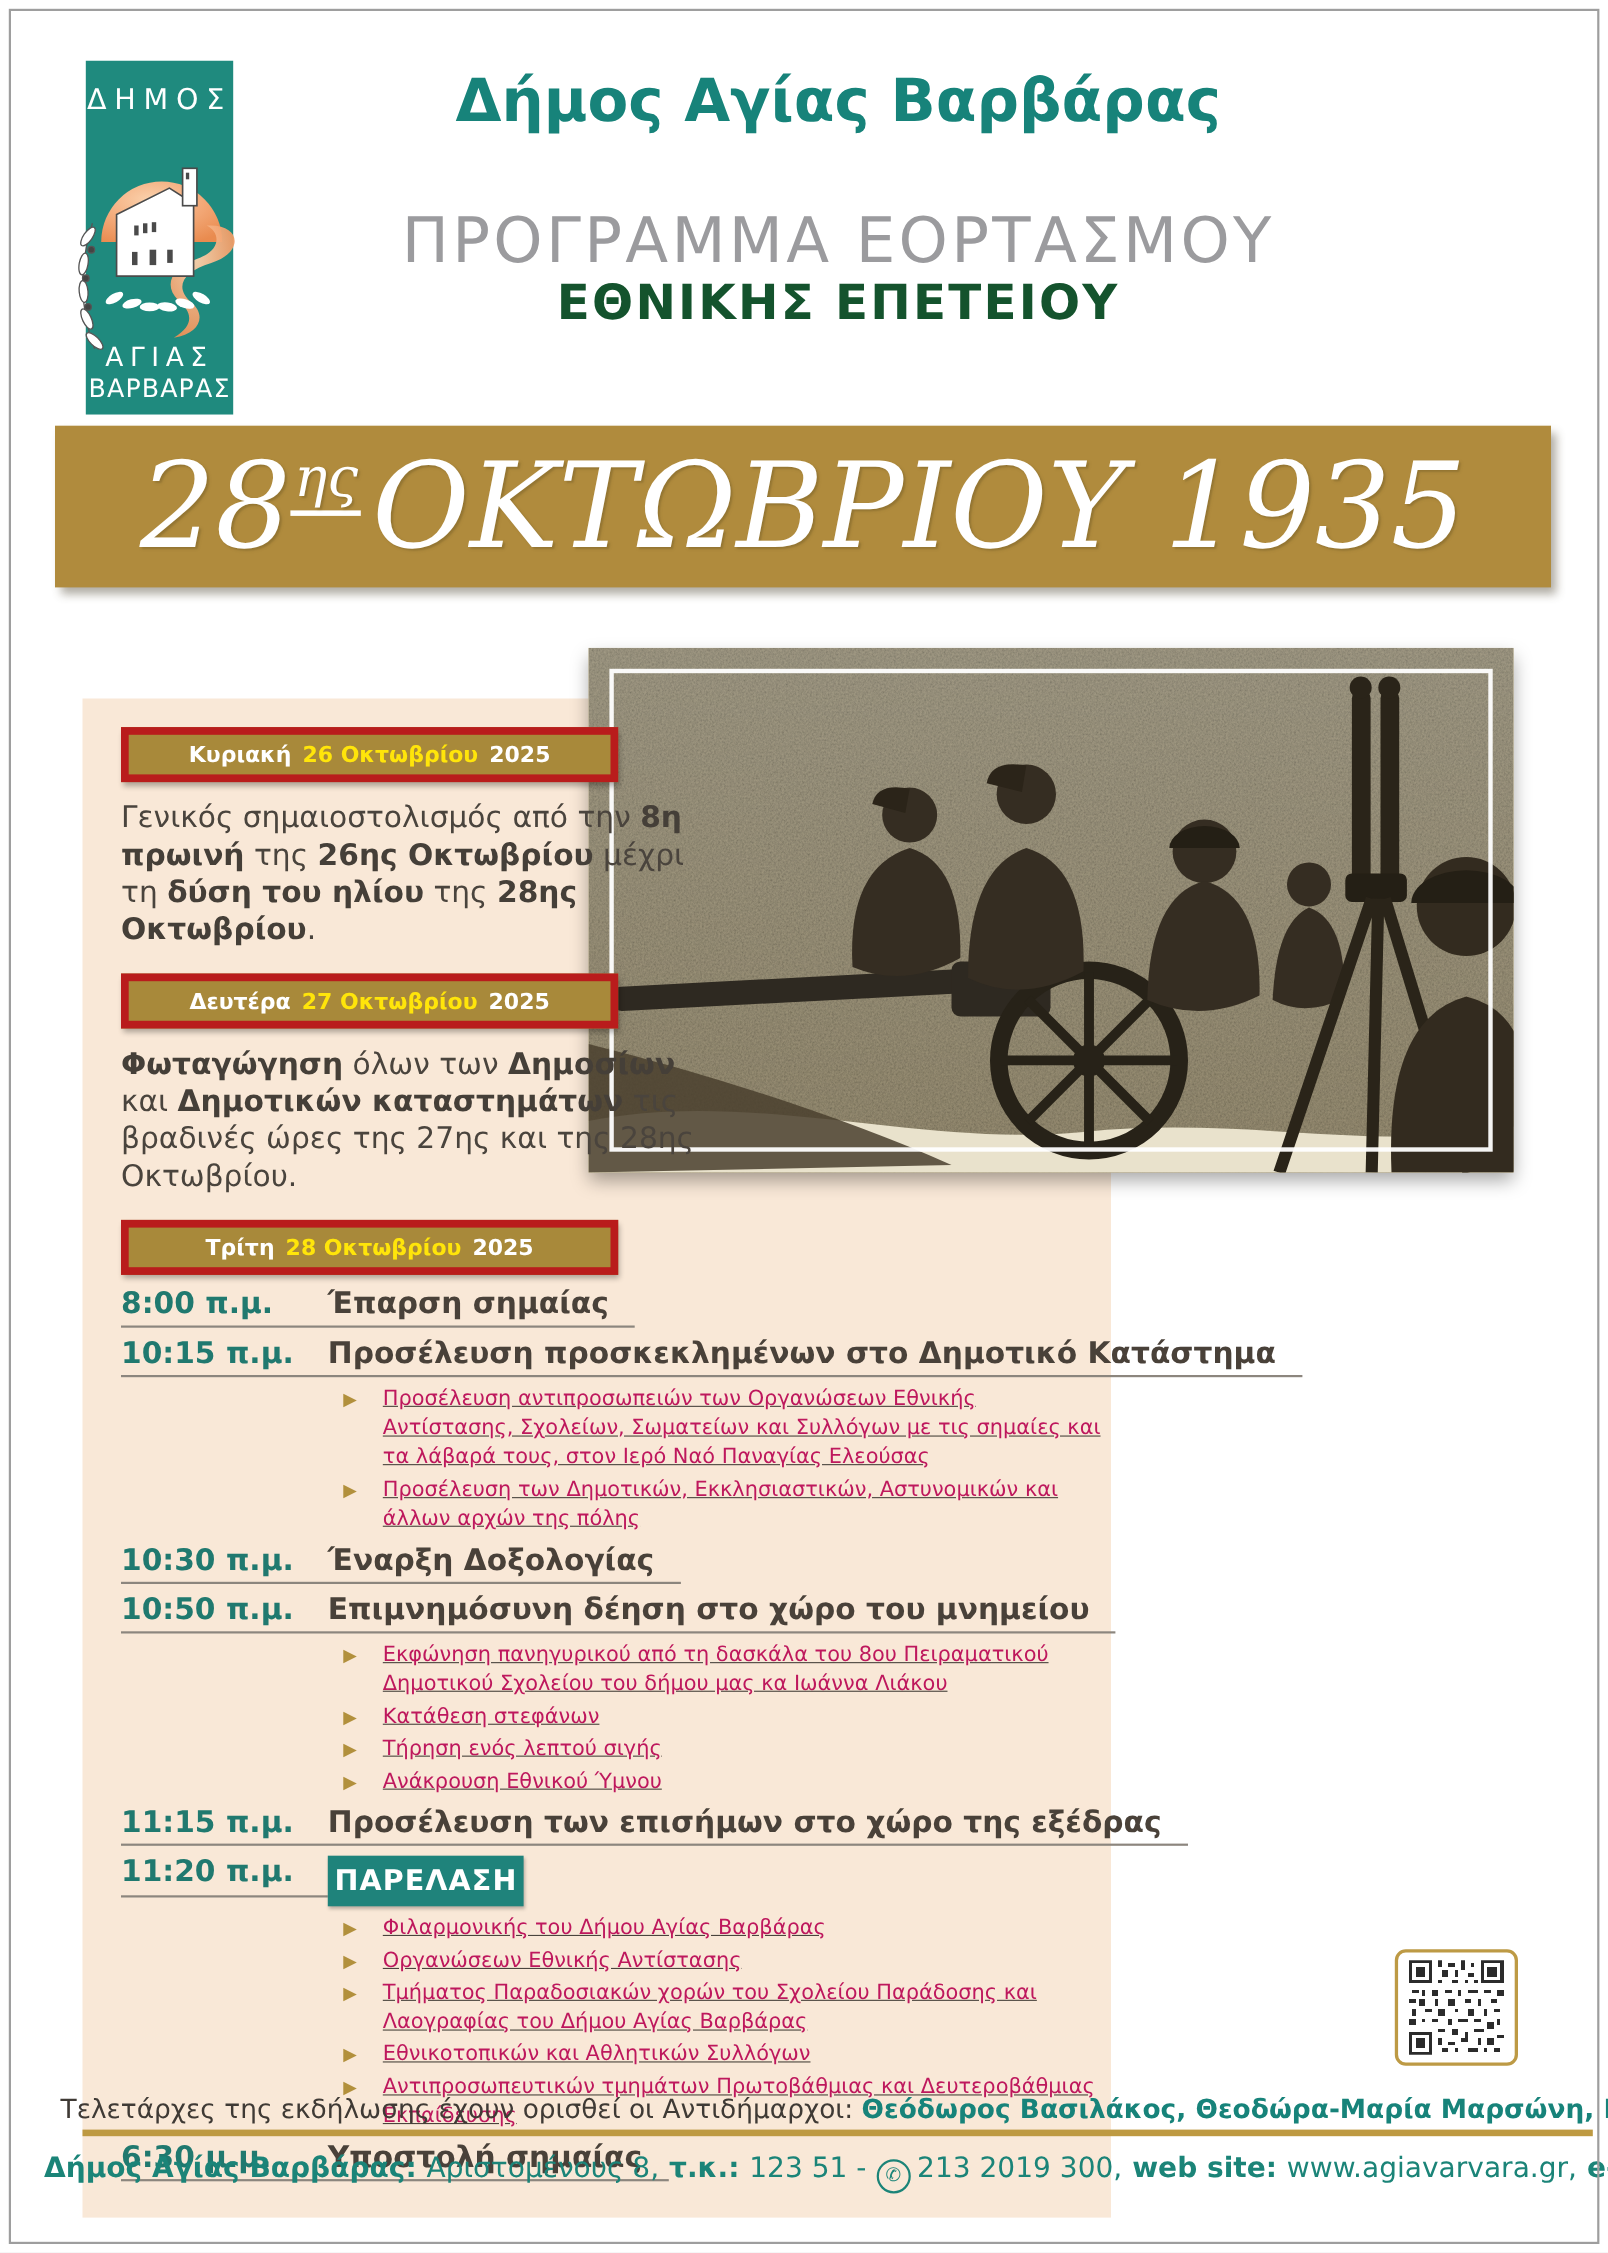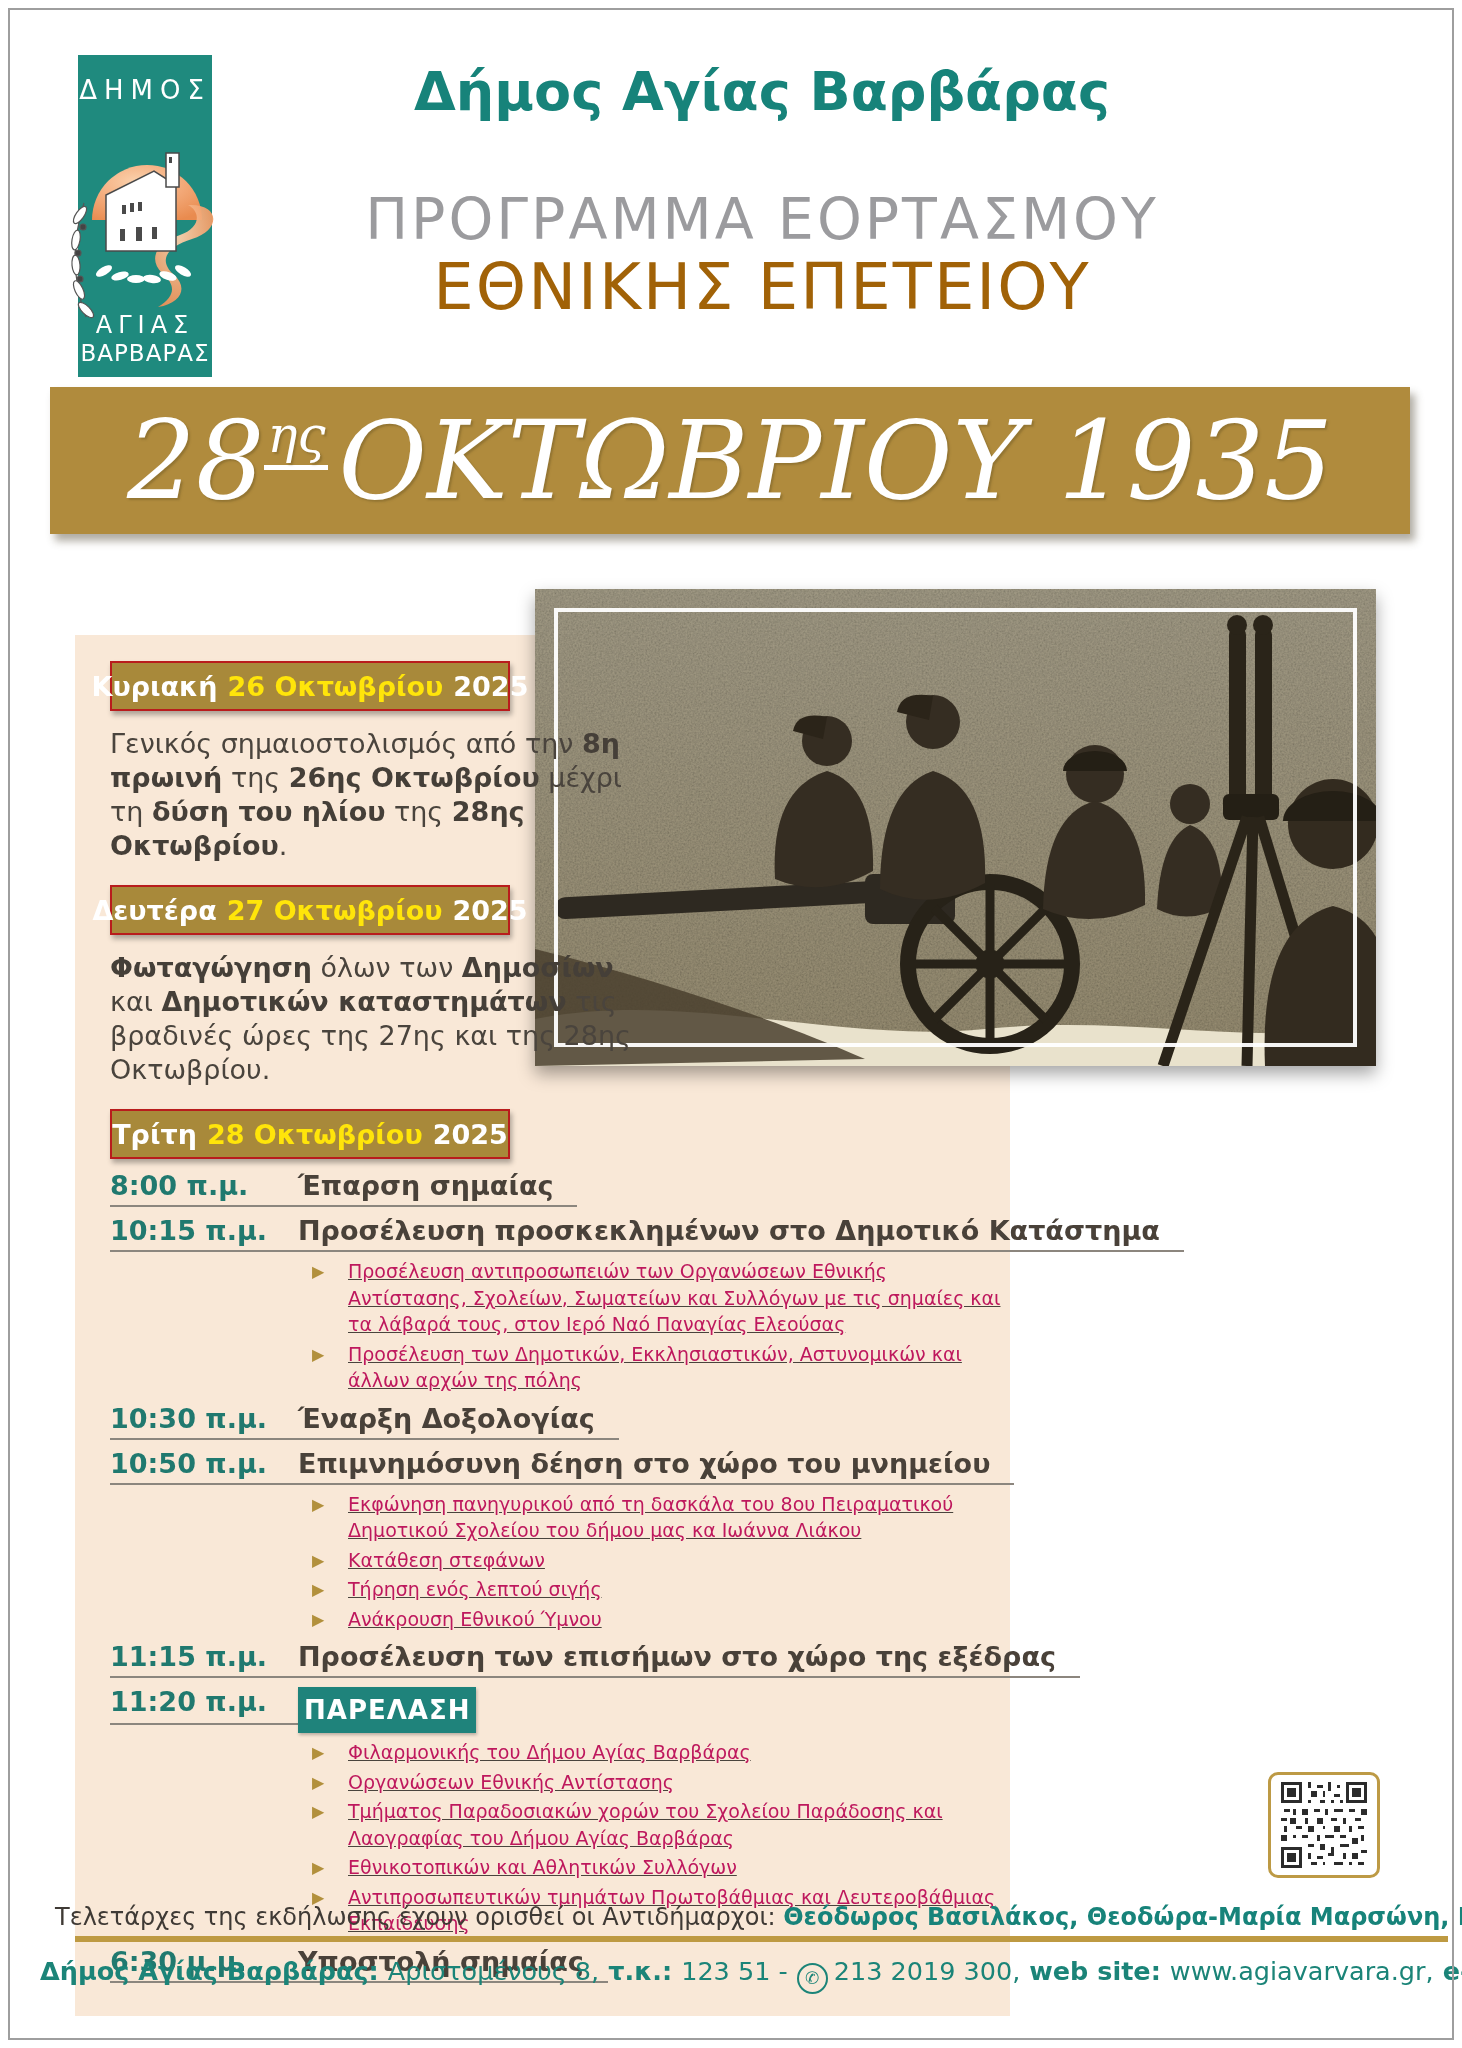--- a/index.html
+++ b/index.html
@@ -5,41 +5,41 @@
   html,body{margin:0;padding:0;background:#e8e8e8;}
   .page{position:relative;width:1462px;height:2048px;background:#ffffff;overflow:hidden;
         font-family:"DejaVu Sans","Liberation Sans",sans-serif;color:#4A443D;}
   .page-frame{position:absolute;inset:8px;border:2px solid #9e9e9e;pointer-events:none;z-index:50;}
 
   
   .logo{position:absolute;left:70px;top:55px;width:150px;height:336px;z-index:6;}
   .hdr{position:absolute;left:140px;right:78px;text-align:center;}
   .hdr-muni{top:60px;font-size:54px;font-weight:bold;color:#17837A;}
   .hdr-prog{top:186px;font-size:57px;font-weight:400;color:#9B9B9E;letter-spacing:3px;}
-  .hdr-ethn{top:250px;font-size:64px;font-weight:normal;color:#a16207;letter-spacing:2px;}
+  .hdr-ethn{top:250px;font-size:44px;font-weight:bold;color:#14532d;letter-spacing:2px;}
 
   
   .banner{position:absolute;left:50px;top:387px;width:1360px;height:147px;background:#B08B3D;
           box-shadow:5px 7px 8px rgba(80,70,50,.45);display:flex;align-items:center;justify-content:center;z-index:4;}
   .banner-text{font-family:"DejaVu Serif","Liberation Serif",serif;font-style:italic;color:#fff;
                font-size:108px;line-height:1;text-shadow:2px 2px 2px rgba(120,95,40,.5);white-space:nowrap;}
   .banner-text .sup{font-size:50px;vertical-align:46px;border-bottom:5px solid #fff;padding:0 3px 1px 3px;margin-right:10px;}
 
   
   .photo{position:absolute;left:535px;top:589px;width:841px;height:477px;z-index:2;
          box-shadow:0 8px 16px rgba(0,0,0,.35);background:#CEC3A4;}
   .photo svg{display:block;width:100%;height:100%;}
   .photo-frame{position:absolute;inset:19px;border:4px solid rgba(255,255,255,.95);pointer-events:none;}
 
   
   .panel{position:absolute;left:75px;top:635px;width:935px;background:#F9E8D7;padding:26px 0 24px 35px;box-sizing:border-box;}
-  .date-bar{position:relative;z-index:3;width:400px;height:50px;box-sizing:border-box;background:#A8893A;
-            border:2px solid #b91c1c;box-shadow:2px 4px 5px rgba(0,0,0,.3);
+  .date-bar{position:relative;z-index:3;width:452px;height:50px;box-sizing:border-box;background:#A8893A;
+            border:7px solid #b91c1c;box-shadow:2px 4px 5px rgba(0,0,0,.3);
             display:flex;align-items:center;justify-content:center;gap:10px;
-            color:#fff;font-size:27px;font-weight:bold;white-space:nowrap;}
+            color:#fff;font-size:20px;font-weight:bold;white-space:nowrap;}
   .date-bar .y{color:#FFE50A;}
   .para{position:relative;z-index:3;width:525px;font-size:27px;line-height:34px;color:#4A443D;margin:16px 0 22px 0;}
   .para .b{font-weight:bold;color:#453F38;}
 
   .rows{margin-top:12px;text-decoration:underline;}
   .row{margin-bottom:9px;}
   .rowline{display:inline-flex;align-items:baseline;padding:0 24px 4px 0;border-bottom:2px solid #8C867E;}
   .time{display:inline-block;width:188px;flex:none;color:#20796F;font-weight:bold;font-size:27px;line-height:30px;}
   .rtitle{color:#494139;font-weight:bold;font-size:27px;line-height:30px;white-space:nowrap;}
   .time-ul{display:inline-block;padding-bottom:6px;border-bottom:2px solid #8C867E;vertical-align:top;}

